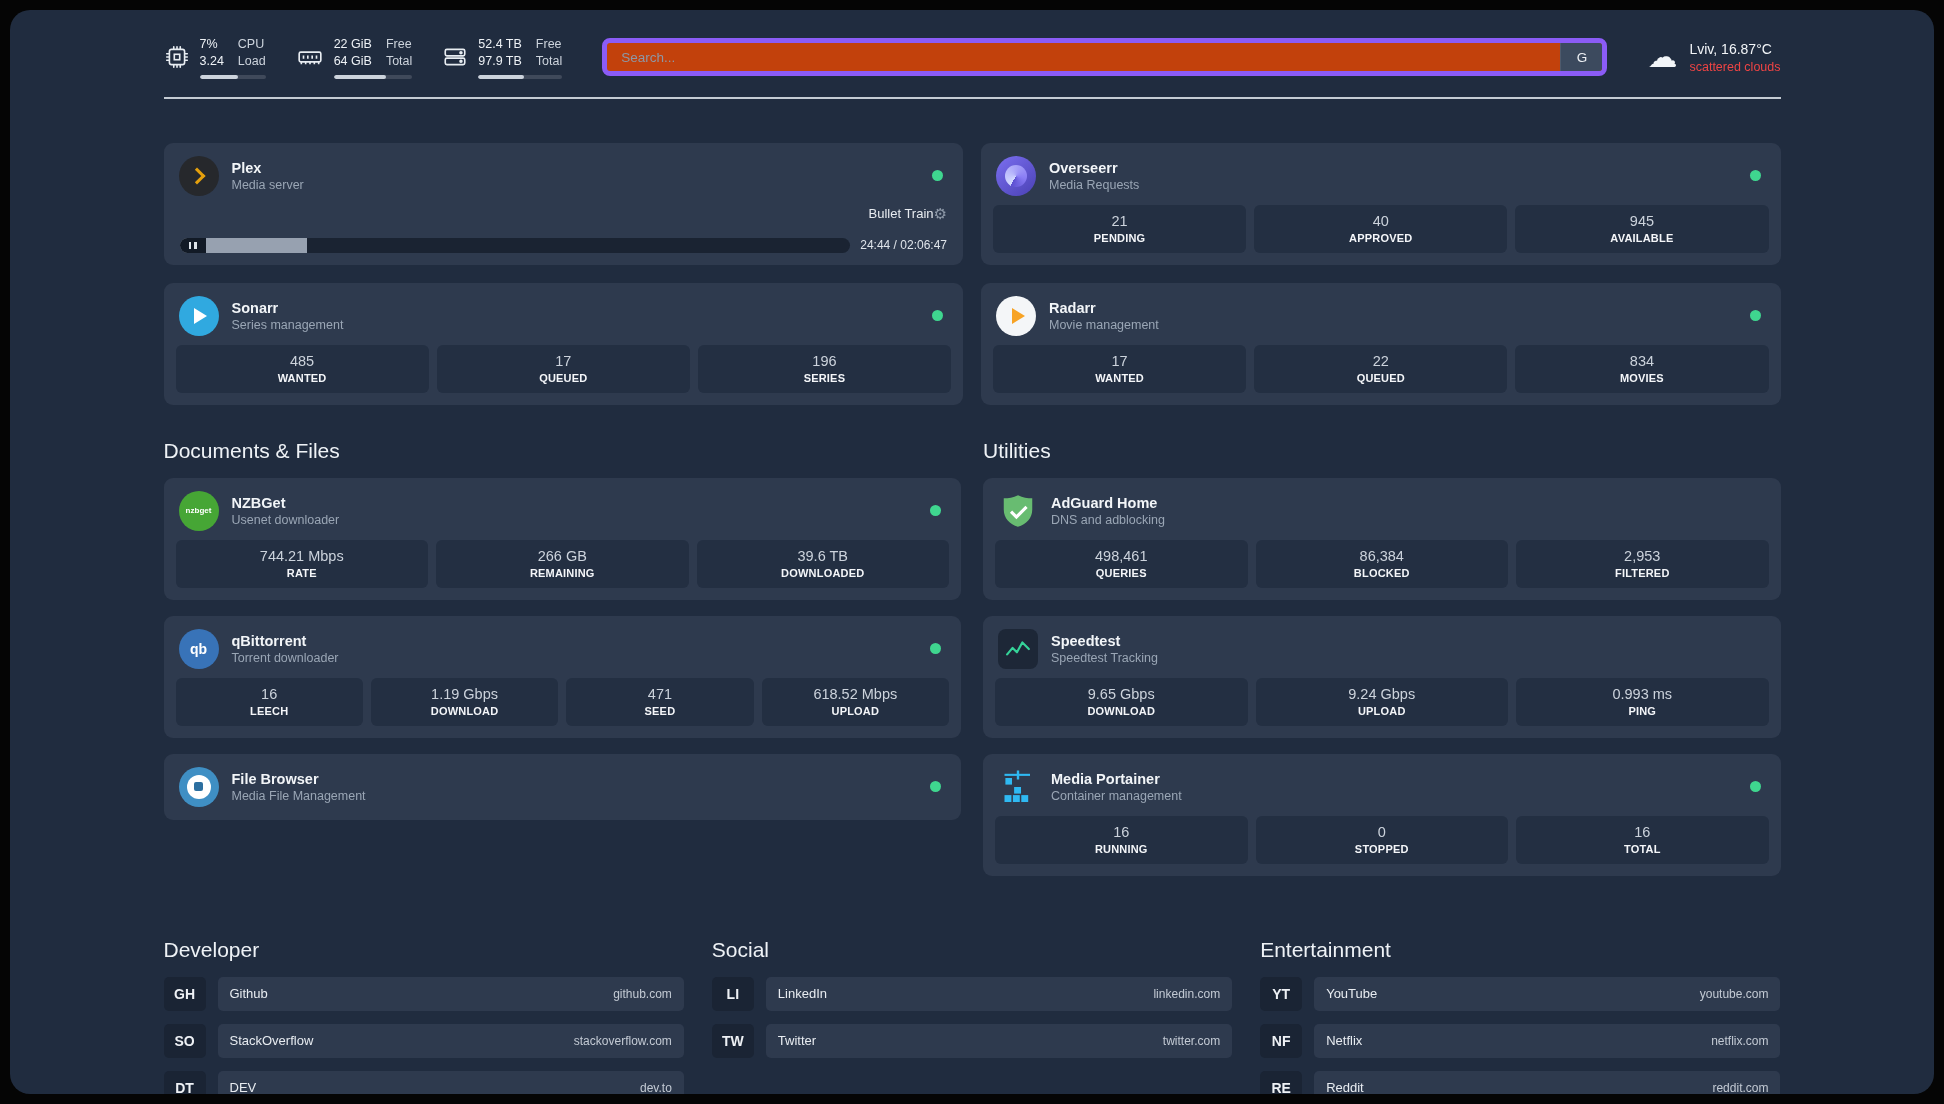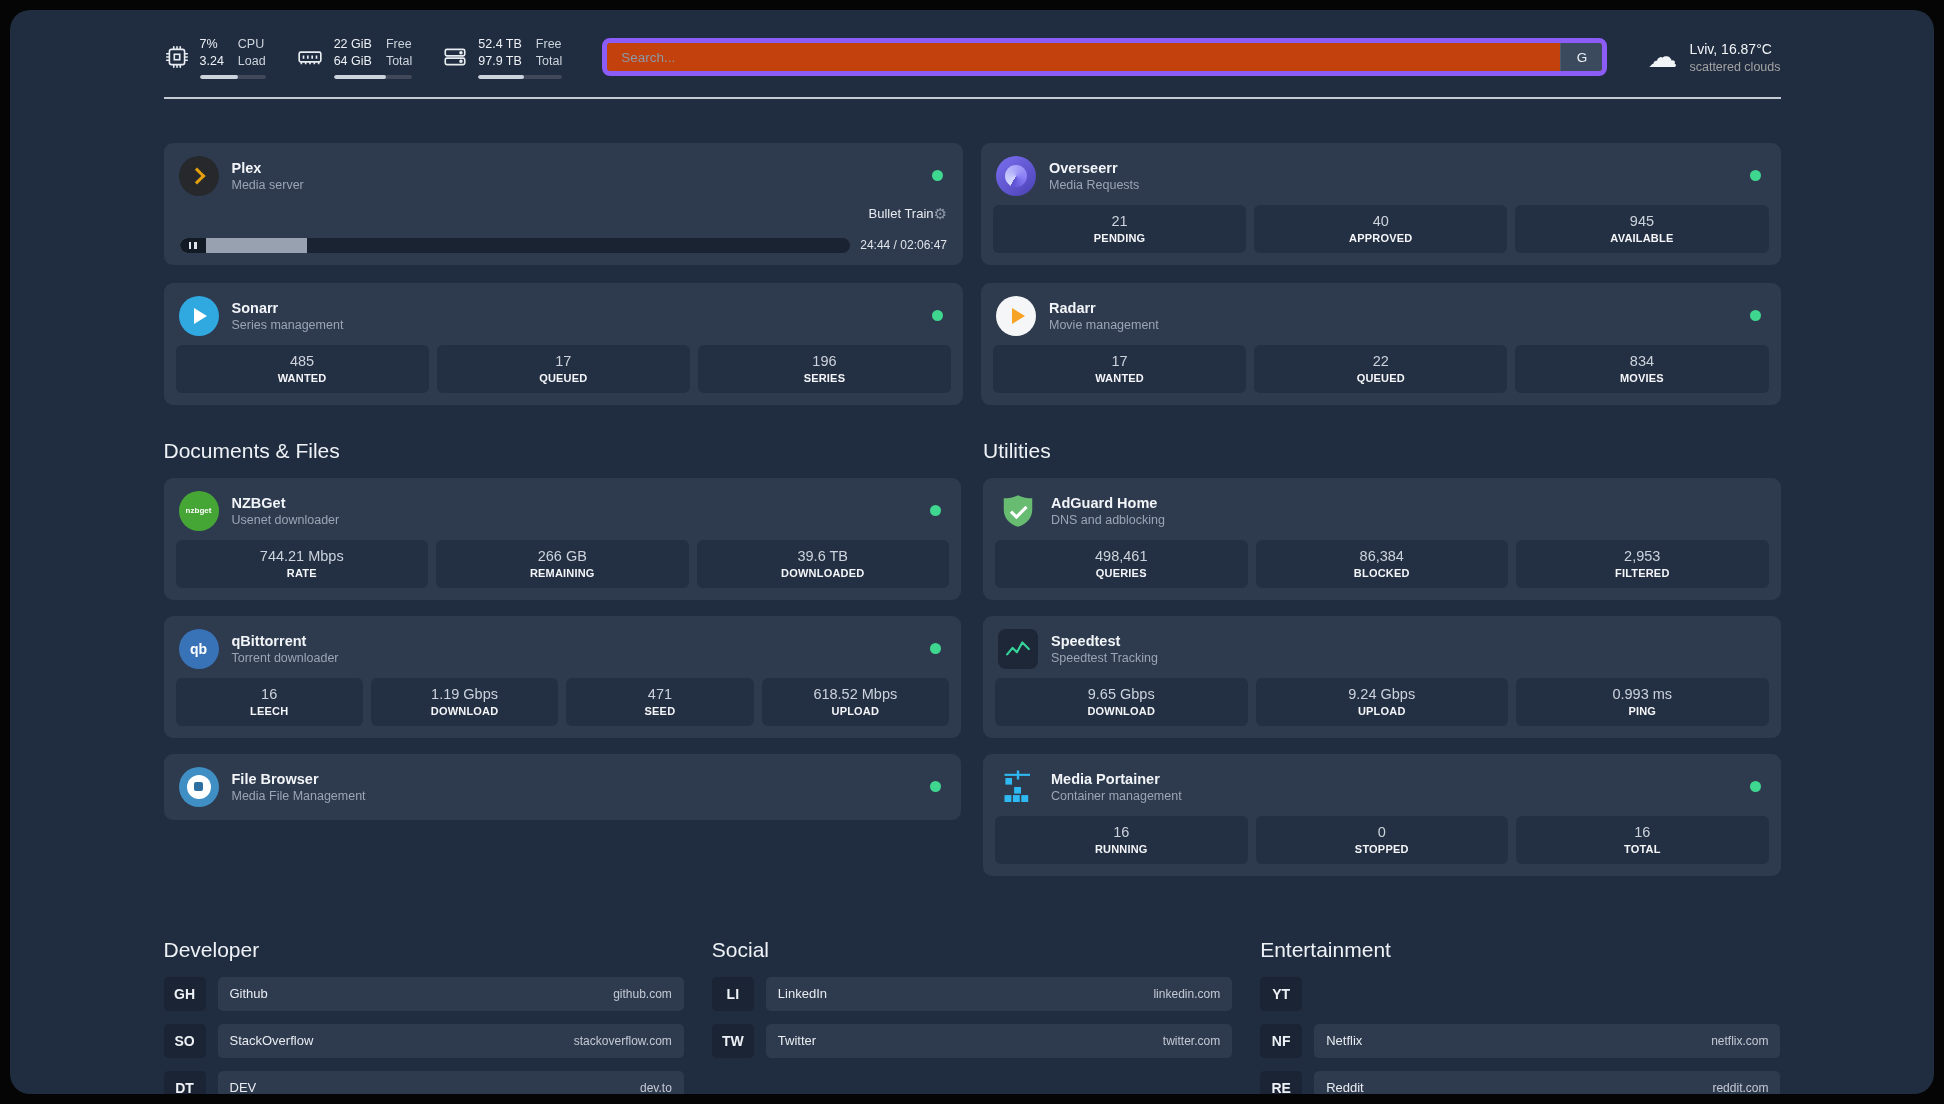--- a/index.html
+++ b/index.html
@@ -25,21 +25,21 @@
             border:5px solid #8b5cf6; border-radius:8px; background:#c2410c; overflow:hidden; }
   .search input { flex:1; border:none; outline:none; background:transparent; color:#d6dce4;
                   font-size:13.5px; padding:0 14px; font-family:inherit; }
   .search input::placeholder { color:#8d97a6; }
   .search-provider { width:42px; border:none; border-left:1px solid #4e5a6c; background:#3c4a5e;
                      color:#eef1f5; font-size:13.5px; cursor:pointer; font-family:inherit; }
 
   .weather { display:flex; align-items:center; gap:12px; color:#f2f5f8; }
   .cloud-glyph { font-size:30px; line-height:1; color:#f2f5f8; }
   .weather-loc { font-size:14px; line-height:1.45; }
-  .weather-cond { font-size:12.5px; line-height:1.3; color:#a3a3a3; }
+  .weather-cond { font-size:12.5px; line-height:1.3; color:#ef4444; }
 
   .divider { border:none; border-top:2px solid rgba(226,231,237,0.85); margin-top:18px; }
 
   
   .section-title { font-size:21px; font-weight:500; color:#eef2f6; margin-bottom:15px; }
   .media-section { margin-top:44px; }
   .grid-media { display:grid; grid-template-columns:repeat(2,1fr); gap:18px; }
 
   .card { background:#2e3a4e; border-radius:9px; padding:10px 12px 12px; display:flex;
           flex-direction:column; min-height:120px; cursor:pointer; }
@@ -545,20 +545,24 @@
             <span class="bm-name">Twitter</span>
             <span class="bm-url">twitter.com</span>
           </div>
         </div>
       </section>
 
       <section>
         <h2 class="section-title">Entertainment</h2>
         <div class="bm-row">
           <span class="bm-abbr">YT</span>
+          <div class="bm-pill">
+            <span class="bm-name">YouTube</span>
+            <span class="bm-url">youtube.com</span>
+          </div>
         </div>
         <div class="bm-row">
           <span class="bm-abbr">NF</span>
           <div class="bm-pill">
             <span class="bm-name">Netflix</span>
             <span class="bm-url">netflix.com</span>
           </div>
         </div>
         <div class="bm-row">
           <span class="bm-abbr">RE</span>

